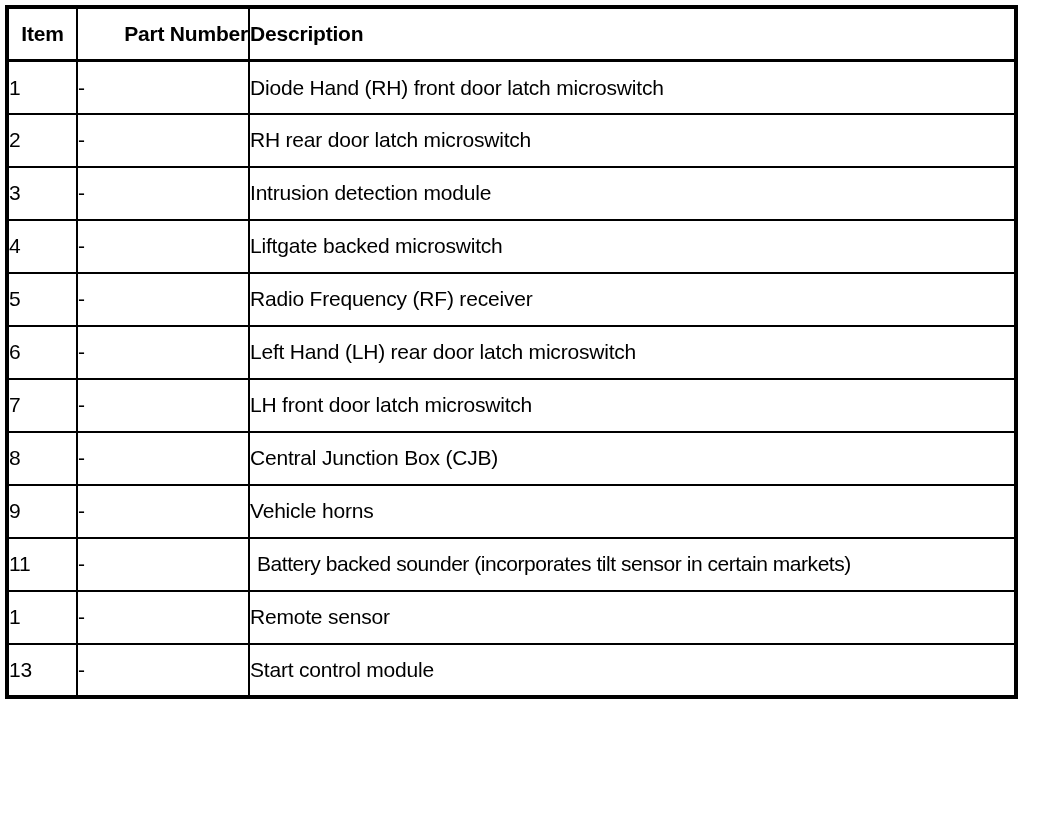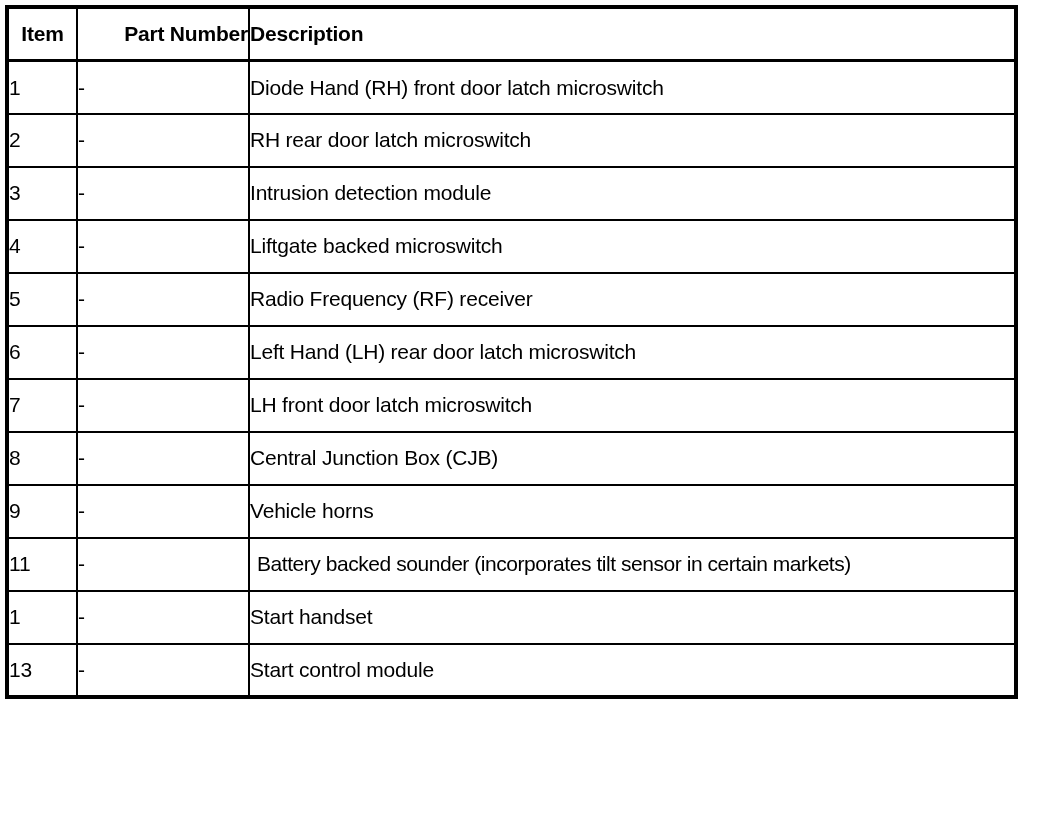--- a/index.html
+++ b/index.html
@@ -153,21 +153,21 @@
           <td class="cell-description">Vehicle horns</td>
         </tr>
         <tr>
           <td class="cell-item">11</td>
           <td class="cell-part">-</td>
           <td class="cell-description long">Battery backed sounder (incorporates tilt sensor in certain markets)</td>
         </tr>
         <tr>
           <td class="cell-item">1</td>
           <td class="cell-part">-</td>
-          <td class="cell-description">Start handset</td>
+          <td class="cell-description">Remote sensor</td>
         </tr>
         <tr>
           <td class="cell-item">13</td>
           <td class="cell-part">-</td>
           <td class="cell-description">Start control module</td>
         </tr>
       </tbody>
   </table>
 
 </div>

